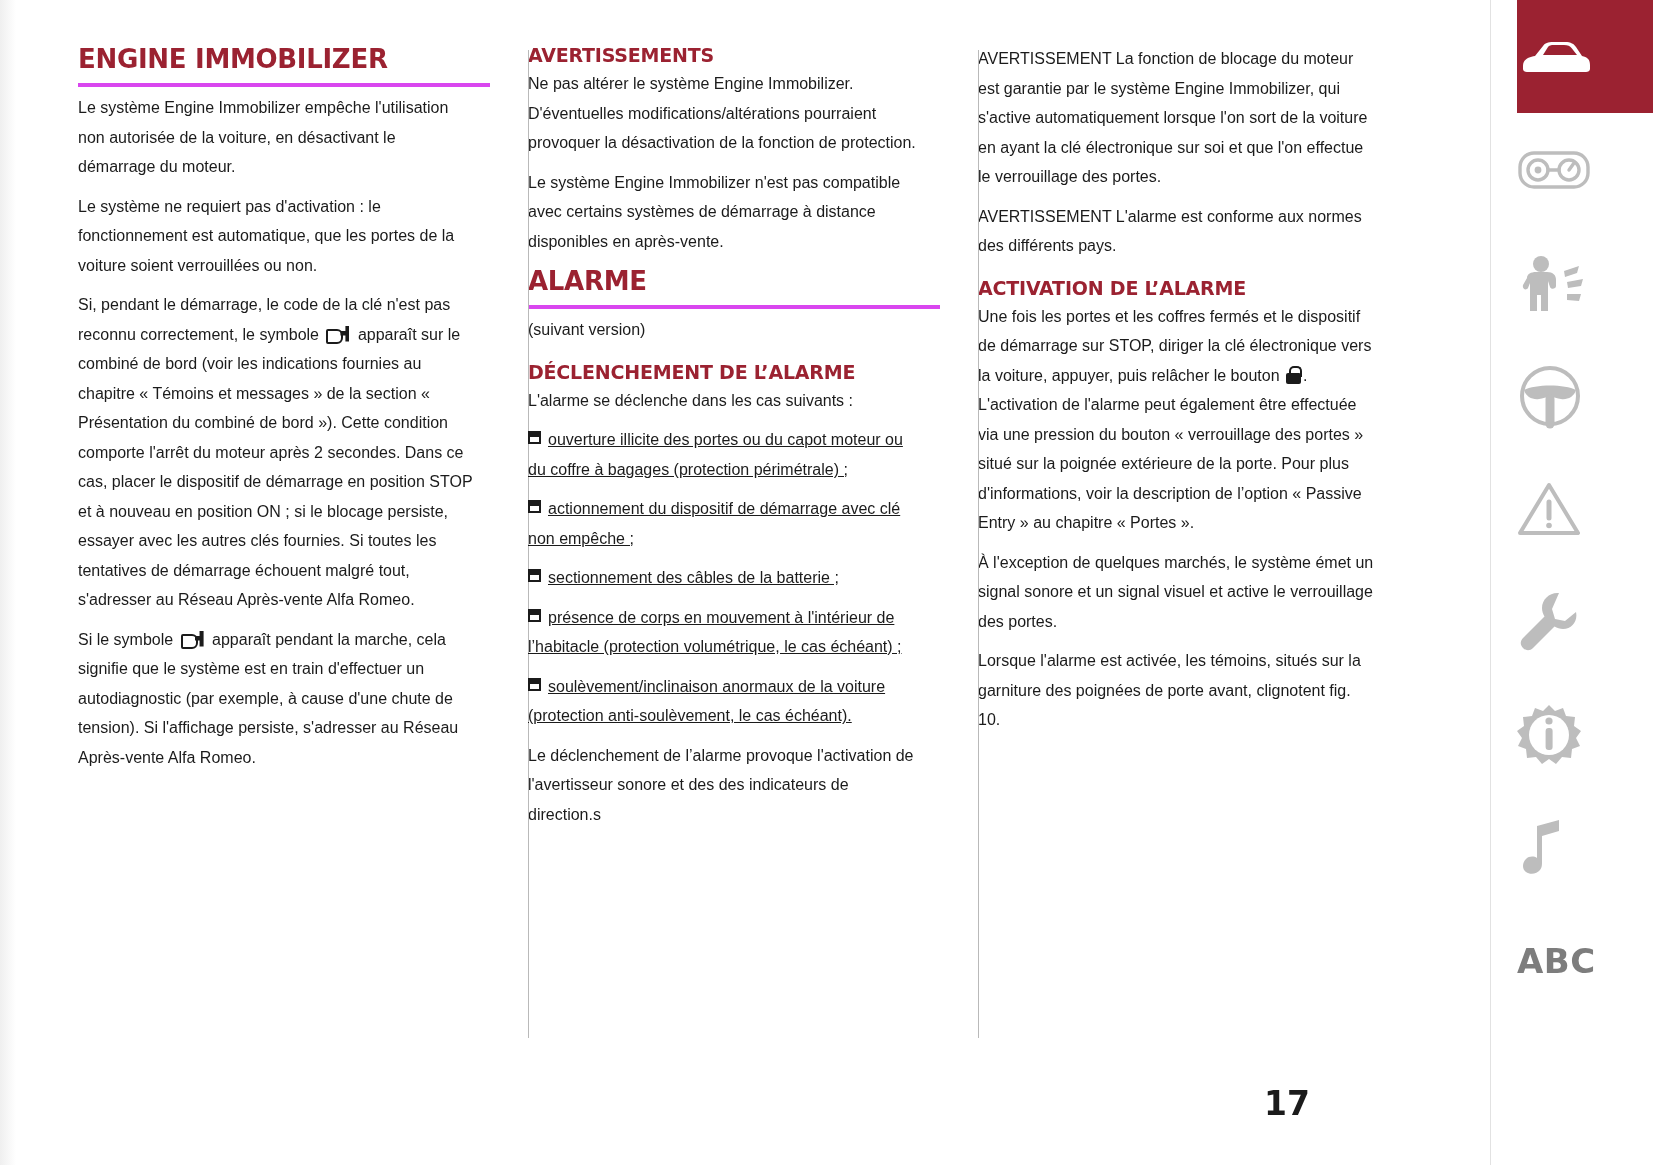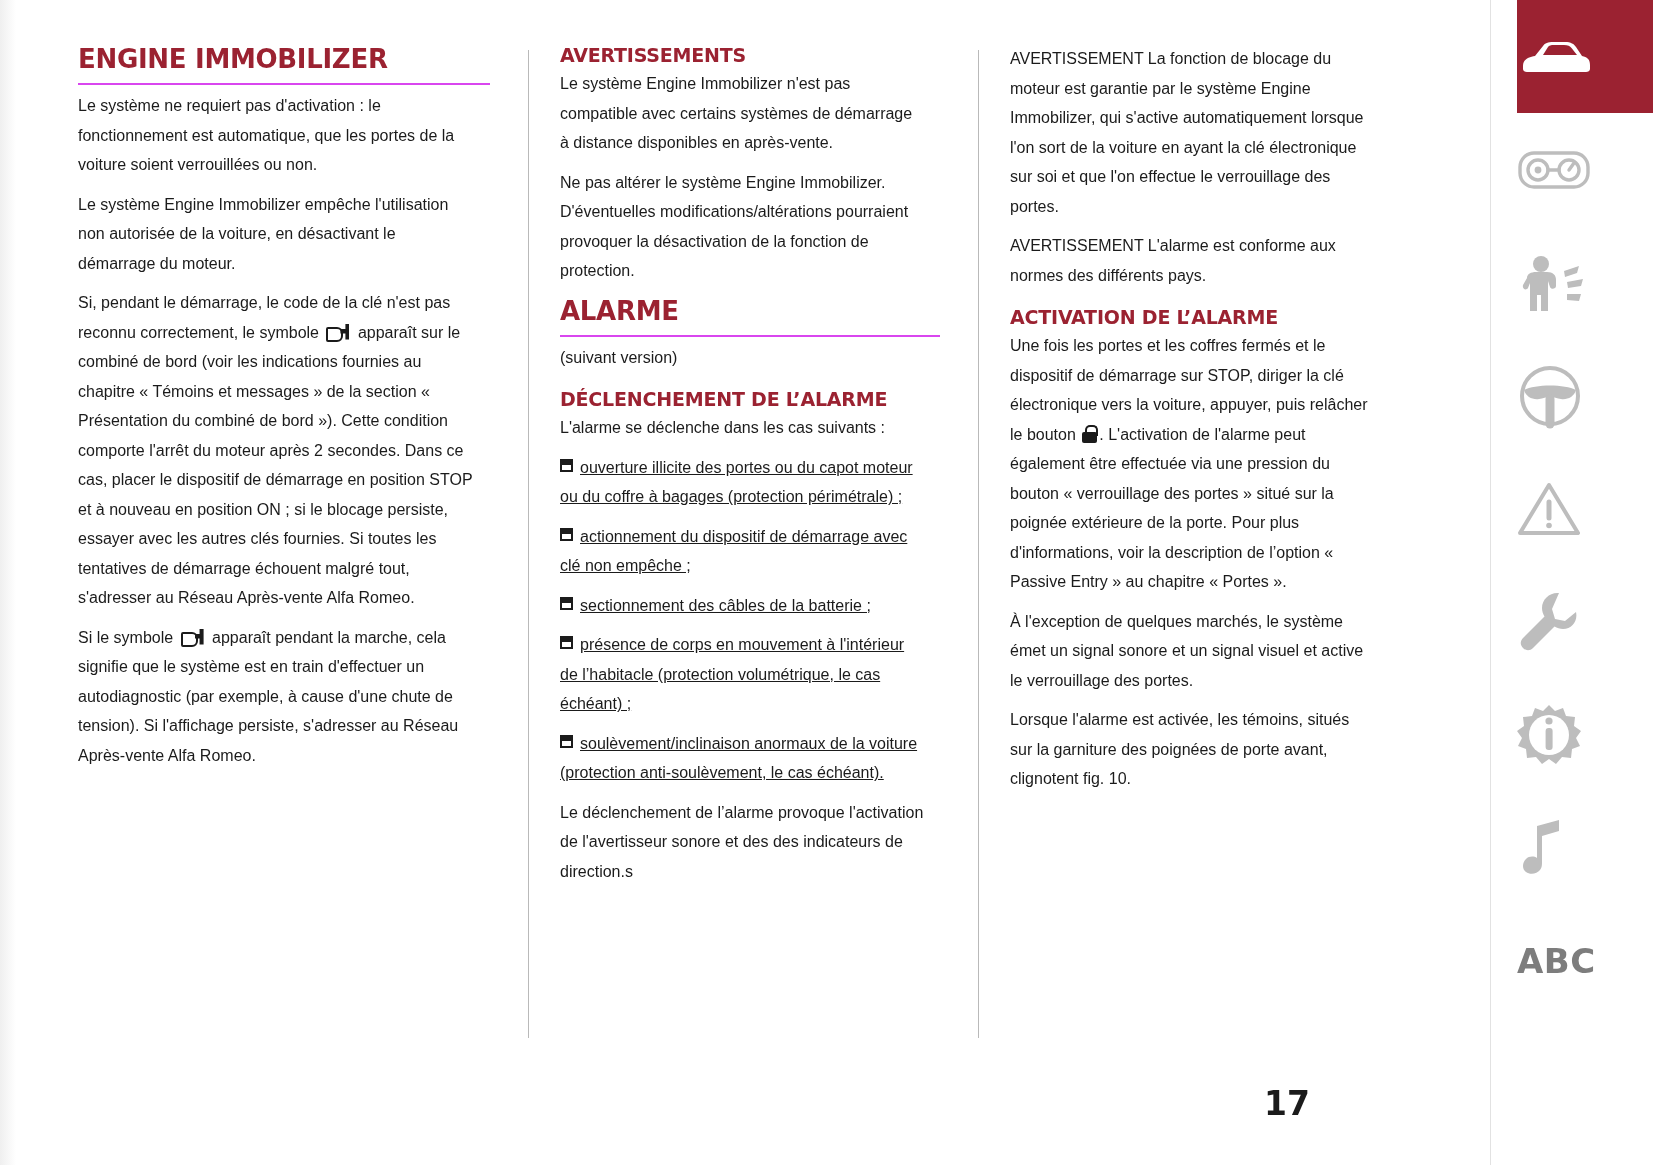--- a/index.html
+++ b/index.html
@@ -26,38 +26,38 @@
     display: flex;
     width: 1400px;
     height: 1000px;
     gap: 0;
   }
   .col {
     width: 450px;
     padding-right: 38px;
     position: relative;
   }
-  .col + .col { padding-left: 32px; }
+  .col + .col { }
   .col-divider::before {
     content: "";
     position: absolute;
     left: 0; top: 6px;
     width: 1px; height: 988px;
     background: #b9b9b9;
   }
   
   h1.title {
     font-family: "DejaVu Sans", sans-serif;
     font-size: 26px;
     font-weight: bold;
     letter-spacing: -0.3px;
     color: #9b2231;
     margin: 0 0 6px 0;
     padding: 0 0 9px 0;
-    border-bottom: 2px solid #d946ef;
+    border-bottom: 4px solid #d946ef;
     text-transform: uppercase;
   }
   h2.sub {
     font-family: "DejaVu Sans", sans-serif;
     font-size: 19px;
     font-weight: bold;
     letter-spacing: -0.2px;
     color: #9b2231;
     margin: 16px 0 3px 0;
     text-transform: uppercase;
@@ -180,34 +180,34 @@
 
 <div id="page">
 
   <div class="edge-shadow"></div>
 
   <div class="content">
     <div class="columns">
 
       <div class="col">
         <h1 class="title">ENGINE IMMOBILIZER</h1>
+        <p>Le système Engine Immobilizer empêche l'utilisation non autorisée de la voiture, en désactivant le démarrage du moteur.</p>
         <p>Le système ne requiert pas d'activation : le fonctionnement est automatique, que les portes de la voiture soient verrouillées ou non.</p>
-        <p>Le système Engine Immobilizer empêche l'utilisation non autorisée de la voiture, en désactivant le démarrage du moteur.</p>
         <p class="p">
           <span>Si, pendant le démarrage, le code de la clé n'est pas reconnu correctement, le symbole </span><span class="keyicon"></span><span> apparaît sur le combiné de bord (voir les indications fournies au chapitre « Témoins et messages » de la section « Présentation du combiné de bord »). Cette condition comporte l'arrêt du moteur après 2 secondes. Dans ce cas, placer le dispositif de démarrage en position STOP et à nouveau en position ON ; si le blocage persiste, essayer avec les autres clés fournies. Si toutes les tentatives de démarrage échouent malgré tout, s'adresser au Réseau Après-vente Alfa Romeo.</span>
         </p>
         <p class="p">
           <span>Si le symbole </span><span class="keyicon"></span><span> apparaît pendant la marche, cela signifie que le système est en train d'effectuer un autodiagnostic (par exemple, à cause d'une chute de tension). Si l'affichage persiste, s'adresser au Réseau Après-vente Alfa Romeo.</span>
         </p>
       </div>
 
       <div class="col col-divider">
         <h2 class="sub first">AVERTISSEMENTS</h2>
+        <p>Ne pas altérer le système Engine Immobilizer. D'éventuelles modifications/altérations pourraient provoquer la désactivation de la fonction de protection.</p>
         <p>Le système Engine Immobilizer n'est pas compatible avec certains systèmes de démarrage à distance disponibles en après-vente.</p>
-        <p>Ne pas altérer le système Engine Immobilizer. D'éventuelles modifications/altérations pourraient provoquer la désactivation de la fonction de protection.</p>
         <h1 class="title">ALARME</h1>
         <p>(suivant version)</p>
         <h2 class="sub">DÉCLENCHEMENT DE L’ALARME</h2>
         <p>L'alarme se déclenche dans les cas suivants :</p>
 
         <p class="p bullet"><span class="sq"></span><span>ouverture illicite des portes ou du capot moteur ou du coffre à bagages (protection périmétrale) ;</span></p>
         <p class="p bullet"><span class="sq"></span><span>actionnement du dispositif de démarrage avec clé non empêche ;</span></p>
         <p class="p bullet"><span class="sq"></span><span>sectionnement des câbles de la batterie ;</span></p>
         <p class="p bullet"><span class="sq"></span><span>présence de corps en mouvement à l'intérieur de l’habitacle (protection volumétrique, le cas échéant) ;</span></p>
         <p class="p bullet"><span class="sq"></span><span>soulèvement/inclinaison anormaux de la voiture (protection anti-soulèvement, le cas échéant).</span></p>

